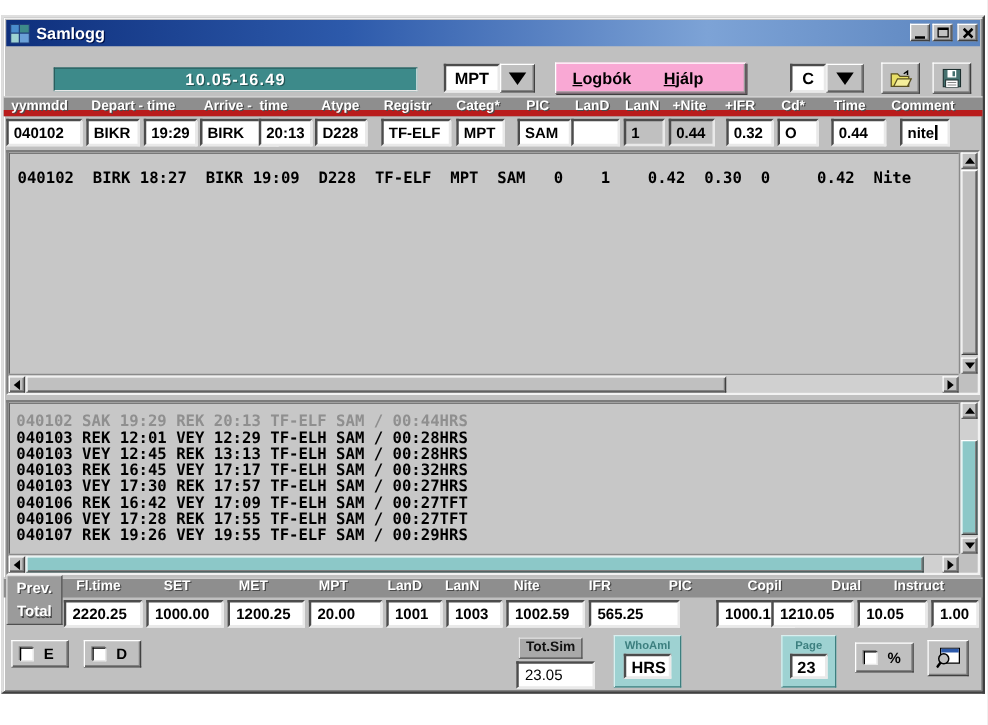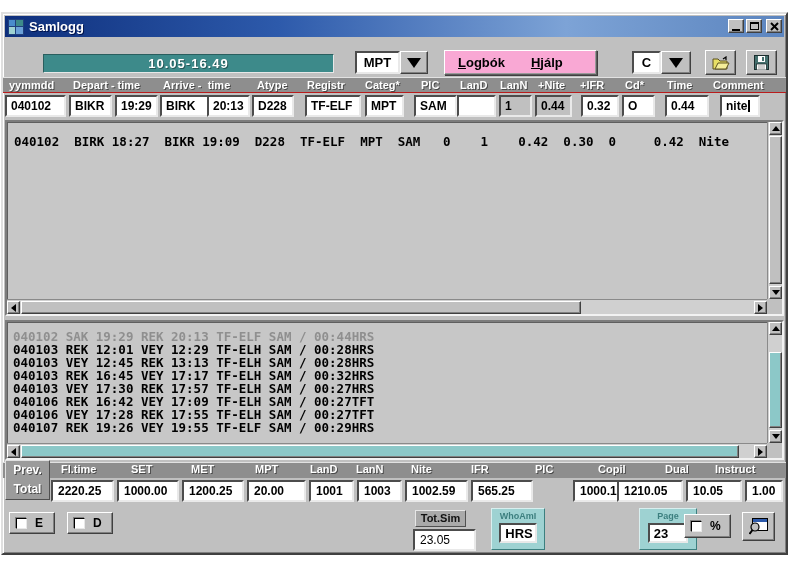--- a/index.html
+++ b/index.html
@@ -53,21 +53,21 @@
                display:flex; align-items:center; justify-content:center; }
   .menupanel { position:absolute; left:441px; top:36px; width:153px; height:25px;
                display:flex; align-items:center; gap:26px; padding-left:13px; }
   .menu-item { display:inline-block; font-weight:bold; font-size:13px; color:#000; }
   .menu-item::first-letter { text-decoration:underline; }
   .iconbtn { position:absolute; top:36px; width:31px; height:25px;
              display:flex; align-items:center; justify-content:center; }
 
   
   .headstrip { position:absolute; left:0; top:63px; width:100%; height:16px; background:#8e8e8e;
-               border-top:1px solid #e2e2e2; border-bottom:1px solid #b91c1c; }
+               border-top:1px solid #e2e2e2; border-bottom:5px solid #b91c1c; }
   .colhead { position:absolute; top:1px; color:#fff; font-weight:bold; font-size:11px;
              white-space:pre; text-shadow:1px 1px 0 #4a4a4a; }
 
   
   .panel { position:absolute; left:2px; width:779px; background:#c7c7c7;
            border:2px solid; border-color:#7c7c7c #f2f2f2 #f2f2f2 #7c7c7c;
            box-shadow: inset 1px 1px 0 #5f5f5f; }
   .monoline { position:absolute; font-family:"DejaVu Sans Mono", monospace;
               font-weight:bold; font-size:12.5px; white-space:pre; color:#000; }
   .monoline.dim { color:#8f8f8f; }
@@ -303,21 +303,21 @@
   <span class="tothead" style="left:662px">Dual</span>
   <span class="tothead" style="left:712px">Instruct</span>
 
   <div class="totfield" style="left:48px;  width:63px;">2220.25</div>
   <div class="totfield" style="left:114px; width:62px;">1000.00</div>
   <div class="totfield" style="left:179px; width:62px;">1200.25</div>
   <div class="totfield" style="left:244px; width:59px;">20.00</div>
   <div class="totfield" style="left:306px; width:45px;">1001</div>
   <div class="totfield" style="left:354px; width:45px;">1003</div>
   <div class="totfield" style="left:402px; width:63px;">1002.59</div>
-  <div class="totfield" style="left:468px; width:62px;">565.25</div>
+  <div class="totfield" style="left:468px; width:73px;">565.25</div>
   <div class="totfield" style="left:570px; width:63px;">1000.15</div>
   <div class="totfield" style="left:614px; width:66px;">1210.05</div>
   <div class="totfield" style="left:683px; width:56px;">10.05</div>
   <div class="totfield" style="left:742px; width:38px;">1.00</div>
 
   <div class="cbbtn" style="left:6px;top:498px;width:46px;">
     <span class="cb"></span>
     <span>E</span>
   </div>
   <div class="cbbtn" style="left:64px;top:498px;width:46px;">
@@ -325,21 +325,21 @@
     <span>D</span>
   </div>
 
   <div class="gravelabel">Tot.Sim</div>
   <div class="totsim-val">23.05</div>
 
   <div class="tealgrp" style="left:488px;width:54px;">
     <div class="lbl">WhoAmI</div>
     <div class="val">HRS</div>
   </div>
-  <div class="tealgrp" style="left:636px;width:58px;">
+  <div class="tealgrp" style="left:622px;width:44px;">
     <div class="lbl">Page</div>
     <div class="val">23</div>
   </div>
 
   <div class="cbbtn" style="left:681px;top:500px;width:47px;height:24px;">
     <span class="cb"></span>
     <span>%</span>
   </div>
 
   <div class="iconbtn btn" style="left:739px;top:498px;width:33px;height:29px;">

